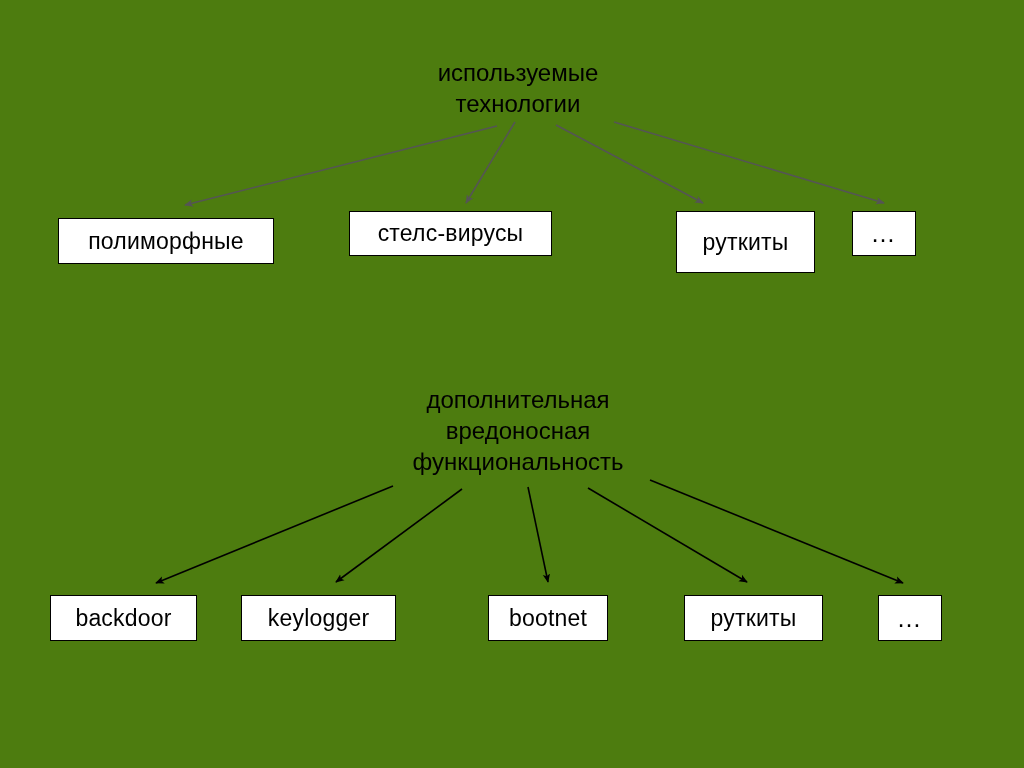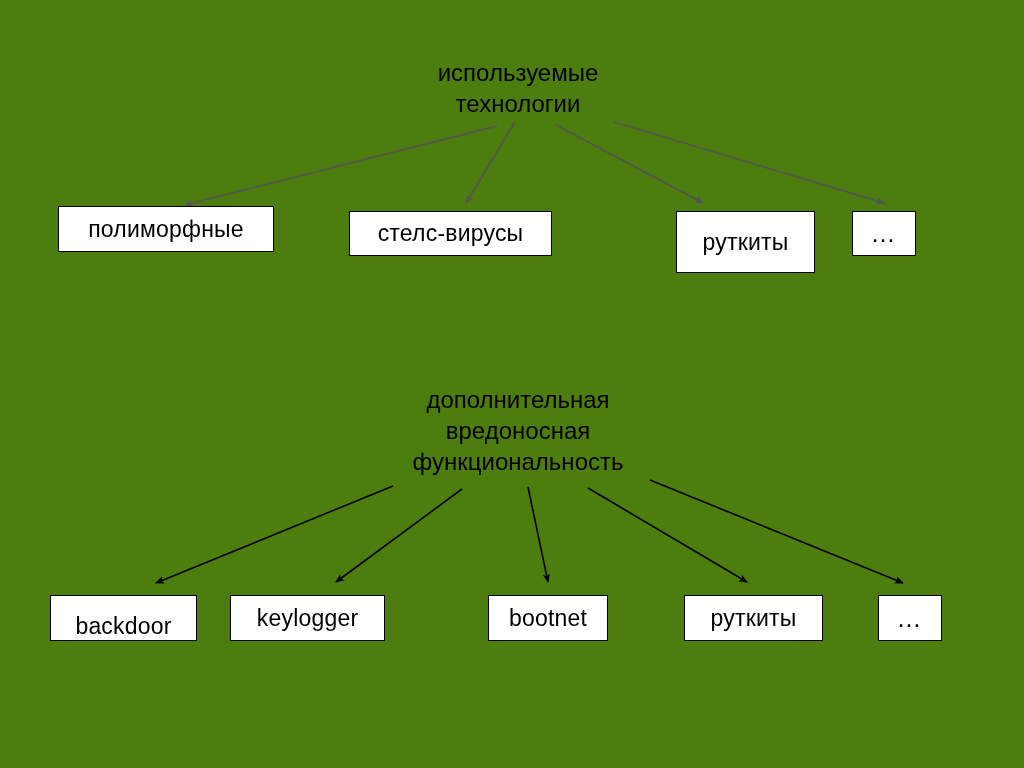--- a/index.html
+++ b/index.html
@@ -67,39 +67,39 @@
       <line x1="614" y1="122" x2="884" y2="203" stroke="#555555" stroke-width="1.6" marker-end="url(#ah-0)"></line>
       <line x1="393" y1="486" x2="156" y2="583" stroke="#000000" stroke-width="1.6" marker-end="url(#ah-1)"></line>
       <line x1="462" y1="489" x2="336" y2="582" stroke="#000000" stroke-width="1.6" marker-end="url(#ah-1)"></line>
       <line x1="528" y1="487" x2="548" y2="582" stroke="#000000" stroke-width="1.6" marker-end="url(#ah-1)"></line>
       <line x1="588" y1="488" x2="747" y2="582" stroke="#000000" stroke-width="1.6" marker-end="url(#ah-1)"></line>
       <line x1="650" y1="480" x2="903" y2="583" stroke="#000000" stroke-width="1.6" marker-end="url(#ah-1)"></line>
     </svg>
   <div id="nodes-layer">
       <div class="title-block" style="left: 0px; top: 57px; width: 1036px;">используемые
 технологии</div>
-      <div class="node-box" style="left: 58px; top: 206px; width: 216px; height: 46px; text-align: center;">
+      <div class="node-box" style="left: 58px; top: 218px; width: 216px; height: 46px; text-align: center;">
         <span>полиморфные</span>
       </div>
       <div class="node-box" style="left: 349px; top: 211px; width: 203px; height: 45px;">
         <span>стелс-вирусы</span>
       </div>
       <div class="node-box" style="left: 676px; top: 211px; width: 139px; height: 62px;">
         <span>руткиты</span>
       </div>
       <div class="node-box ellipsis" style="left: 852px; top: 211px; width: 64px; height: 45px;">
         <span>…</span>
       </div>
       <div class="title-block" style="left: 0px; top: 384px; width: 1036px;">дополнительная
 вредоносная
 функциональность</div>
-      <div class="node-box" style="left: 50px; top: 595px; width: 147px; height: 46px; align-items: flex-end;">
+      <div class="node-box" style="left: 50px; top: 595px; width: 147px; height: 46px;">
         <span>backdoor</span>
       </div>
-      <div class="node-box" style="left: 230px; top: 595px; width: 155px; height: 46px;">
+      <div class="node-box" style="left: 241px; top: 595px; width: 155px; height: 46px;">
         <span>keylogger</span>
       </div>
       <div class="node-box" style="left: 488px; top: 595px; width: 120px; height: 46px;">
         <span>bootnet</span>
       </div>
       <div class="node-box" style="left: 684px; top: 595px; width: 139px; height: 46px;">
         <span>руткиты</span>
       </div>
       <div class="node-box ellipsis" style="left: 878px; top: 595px; width: 64px; height: 46px;">
         <span>…</span>

